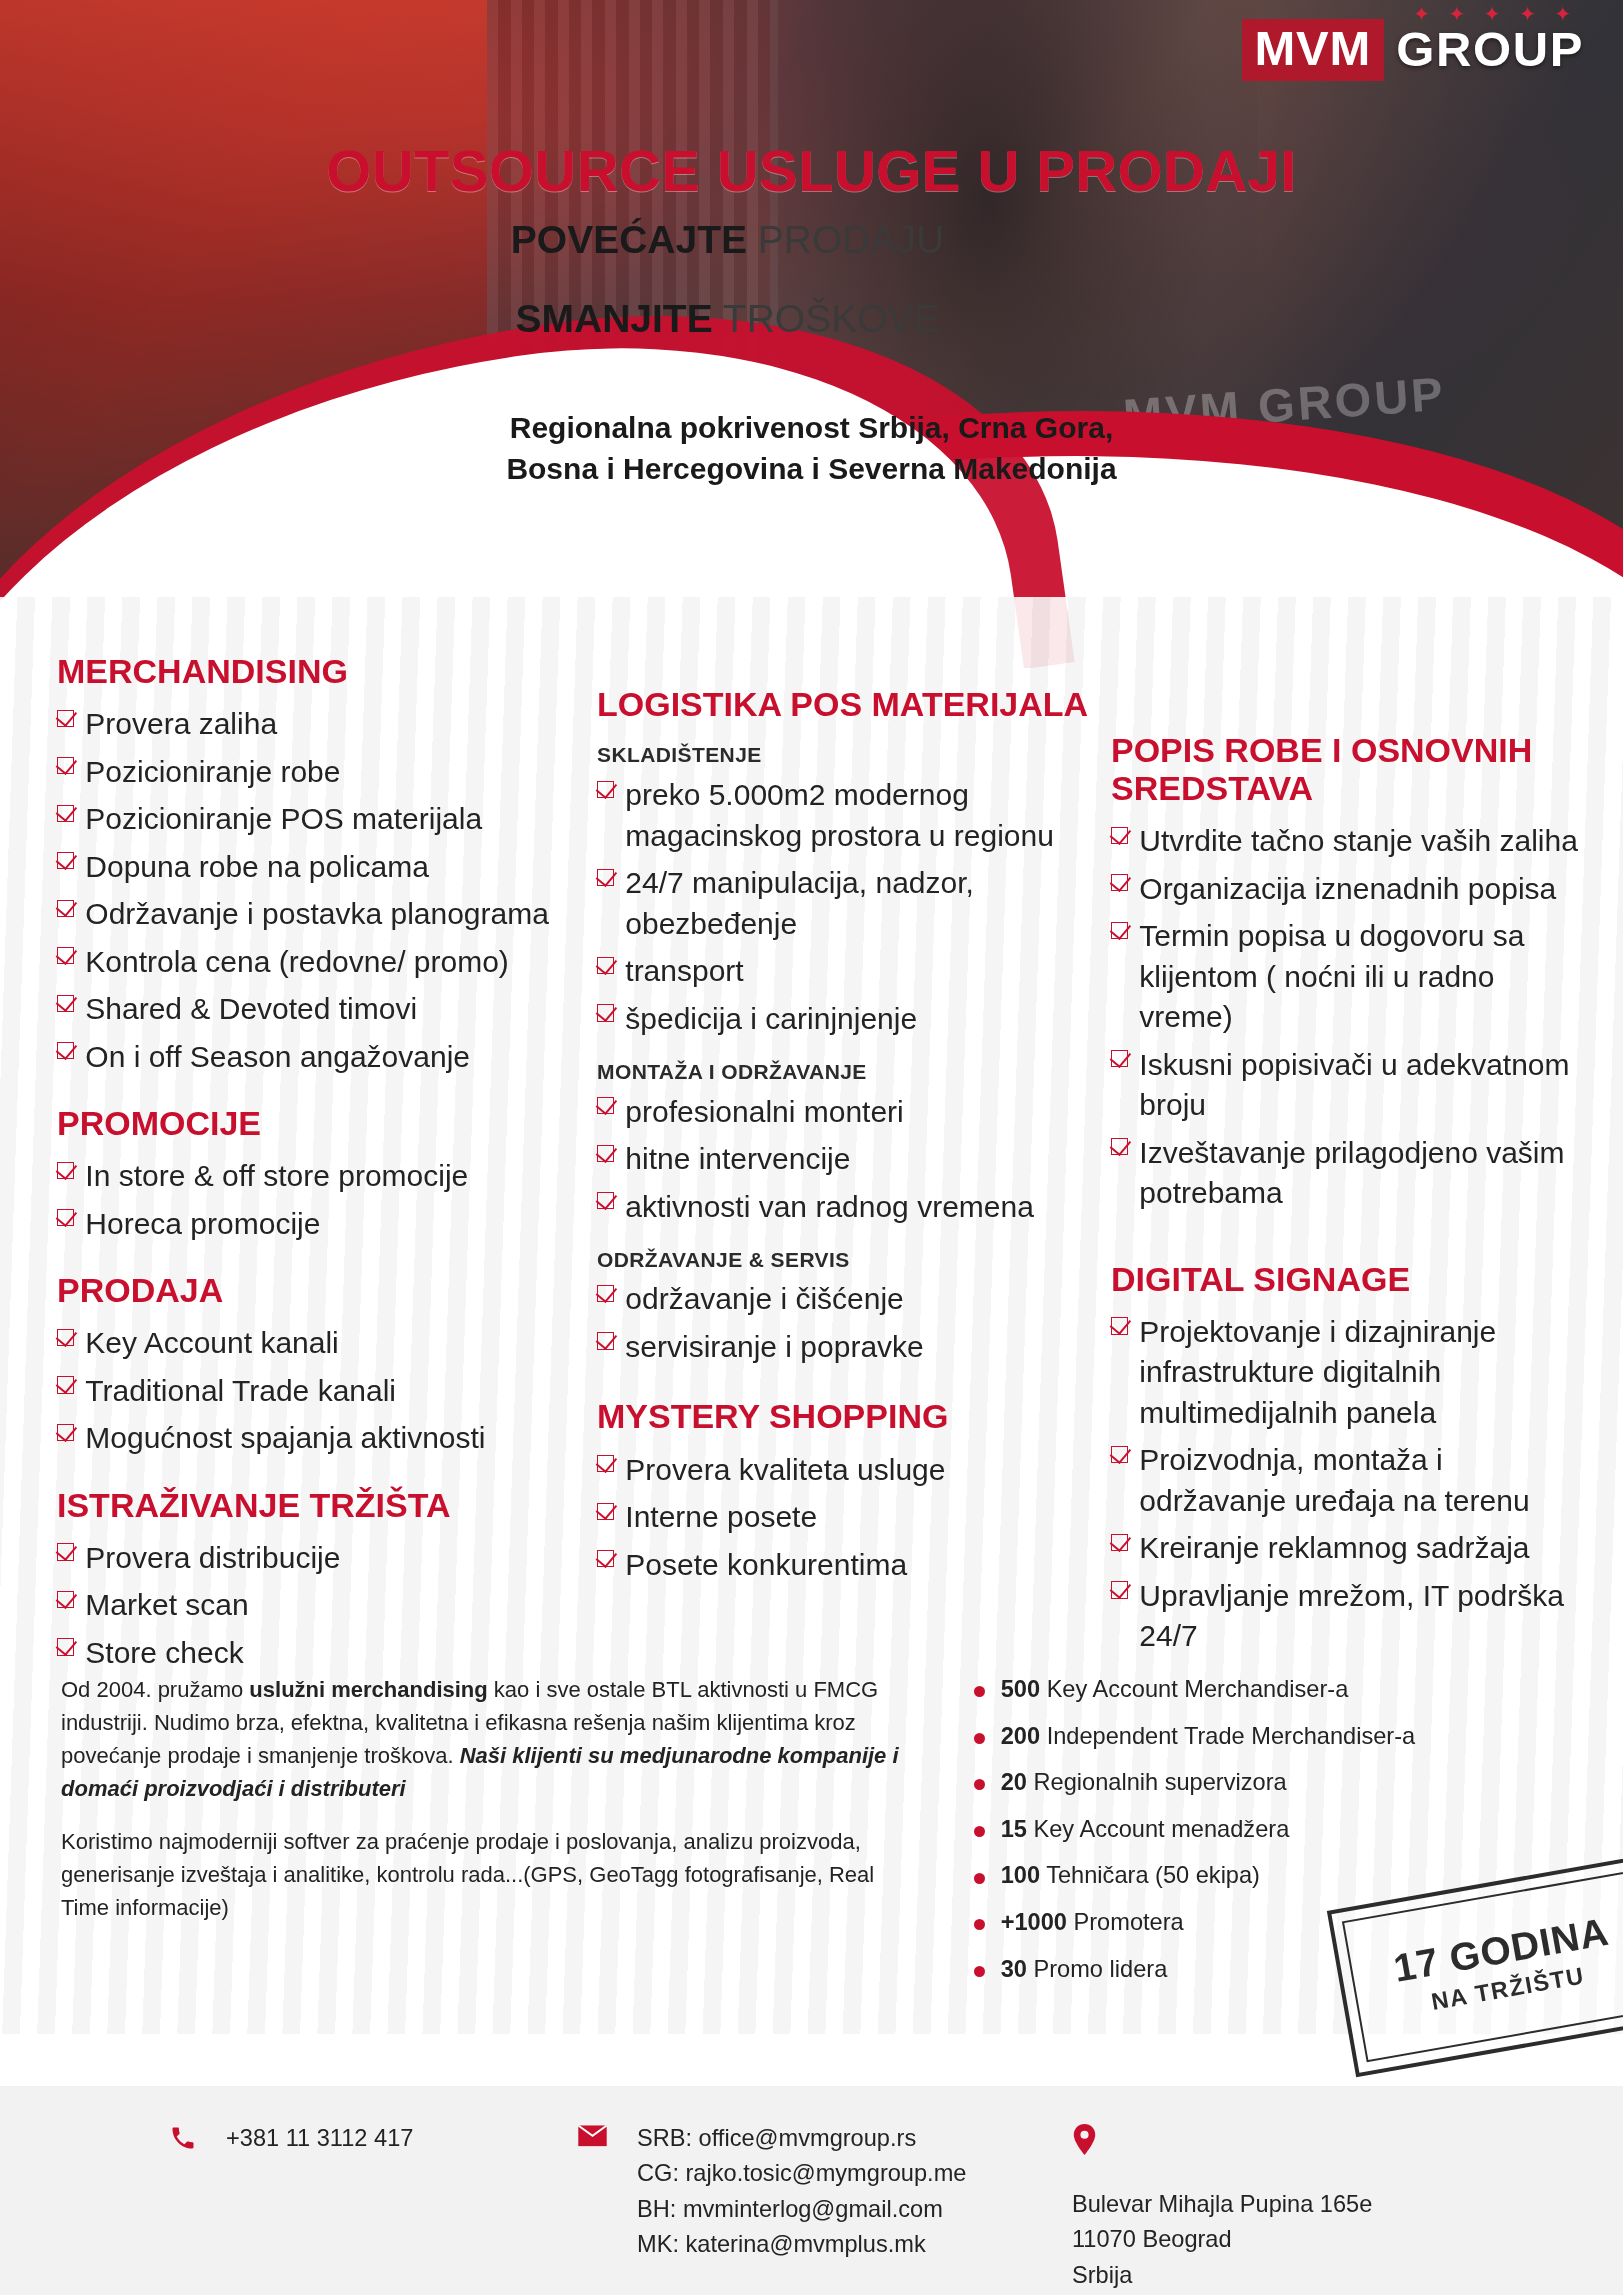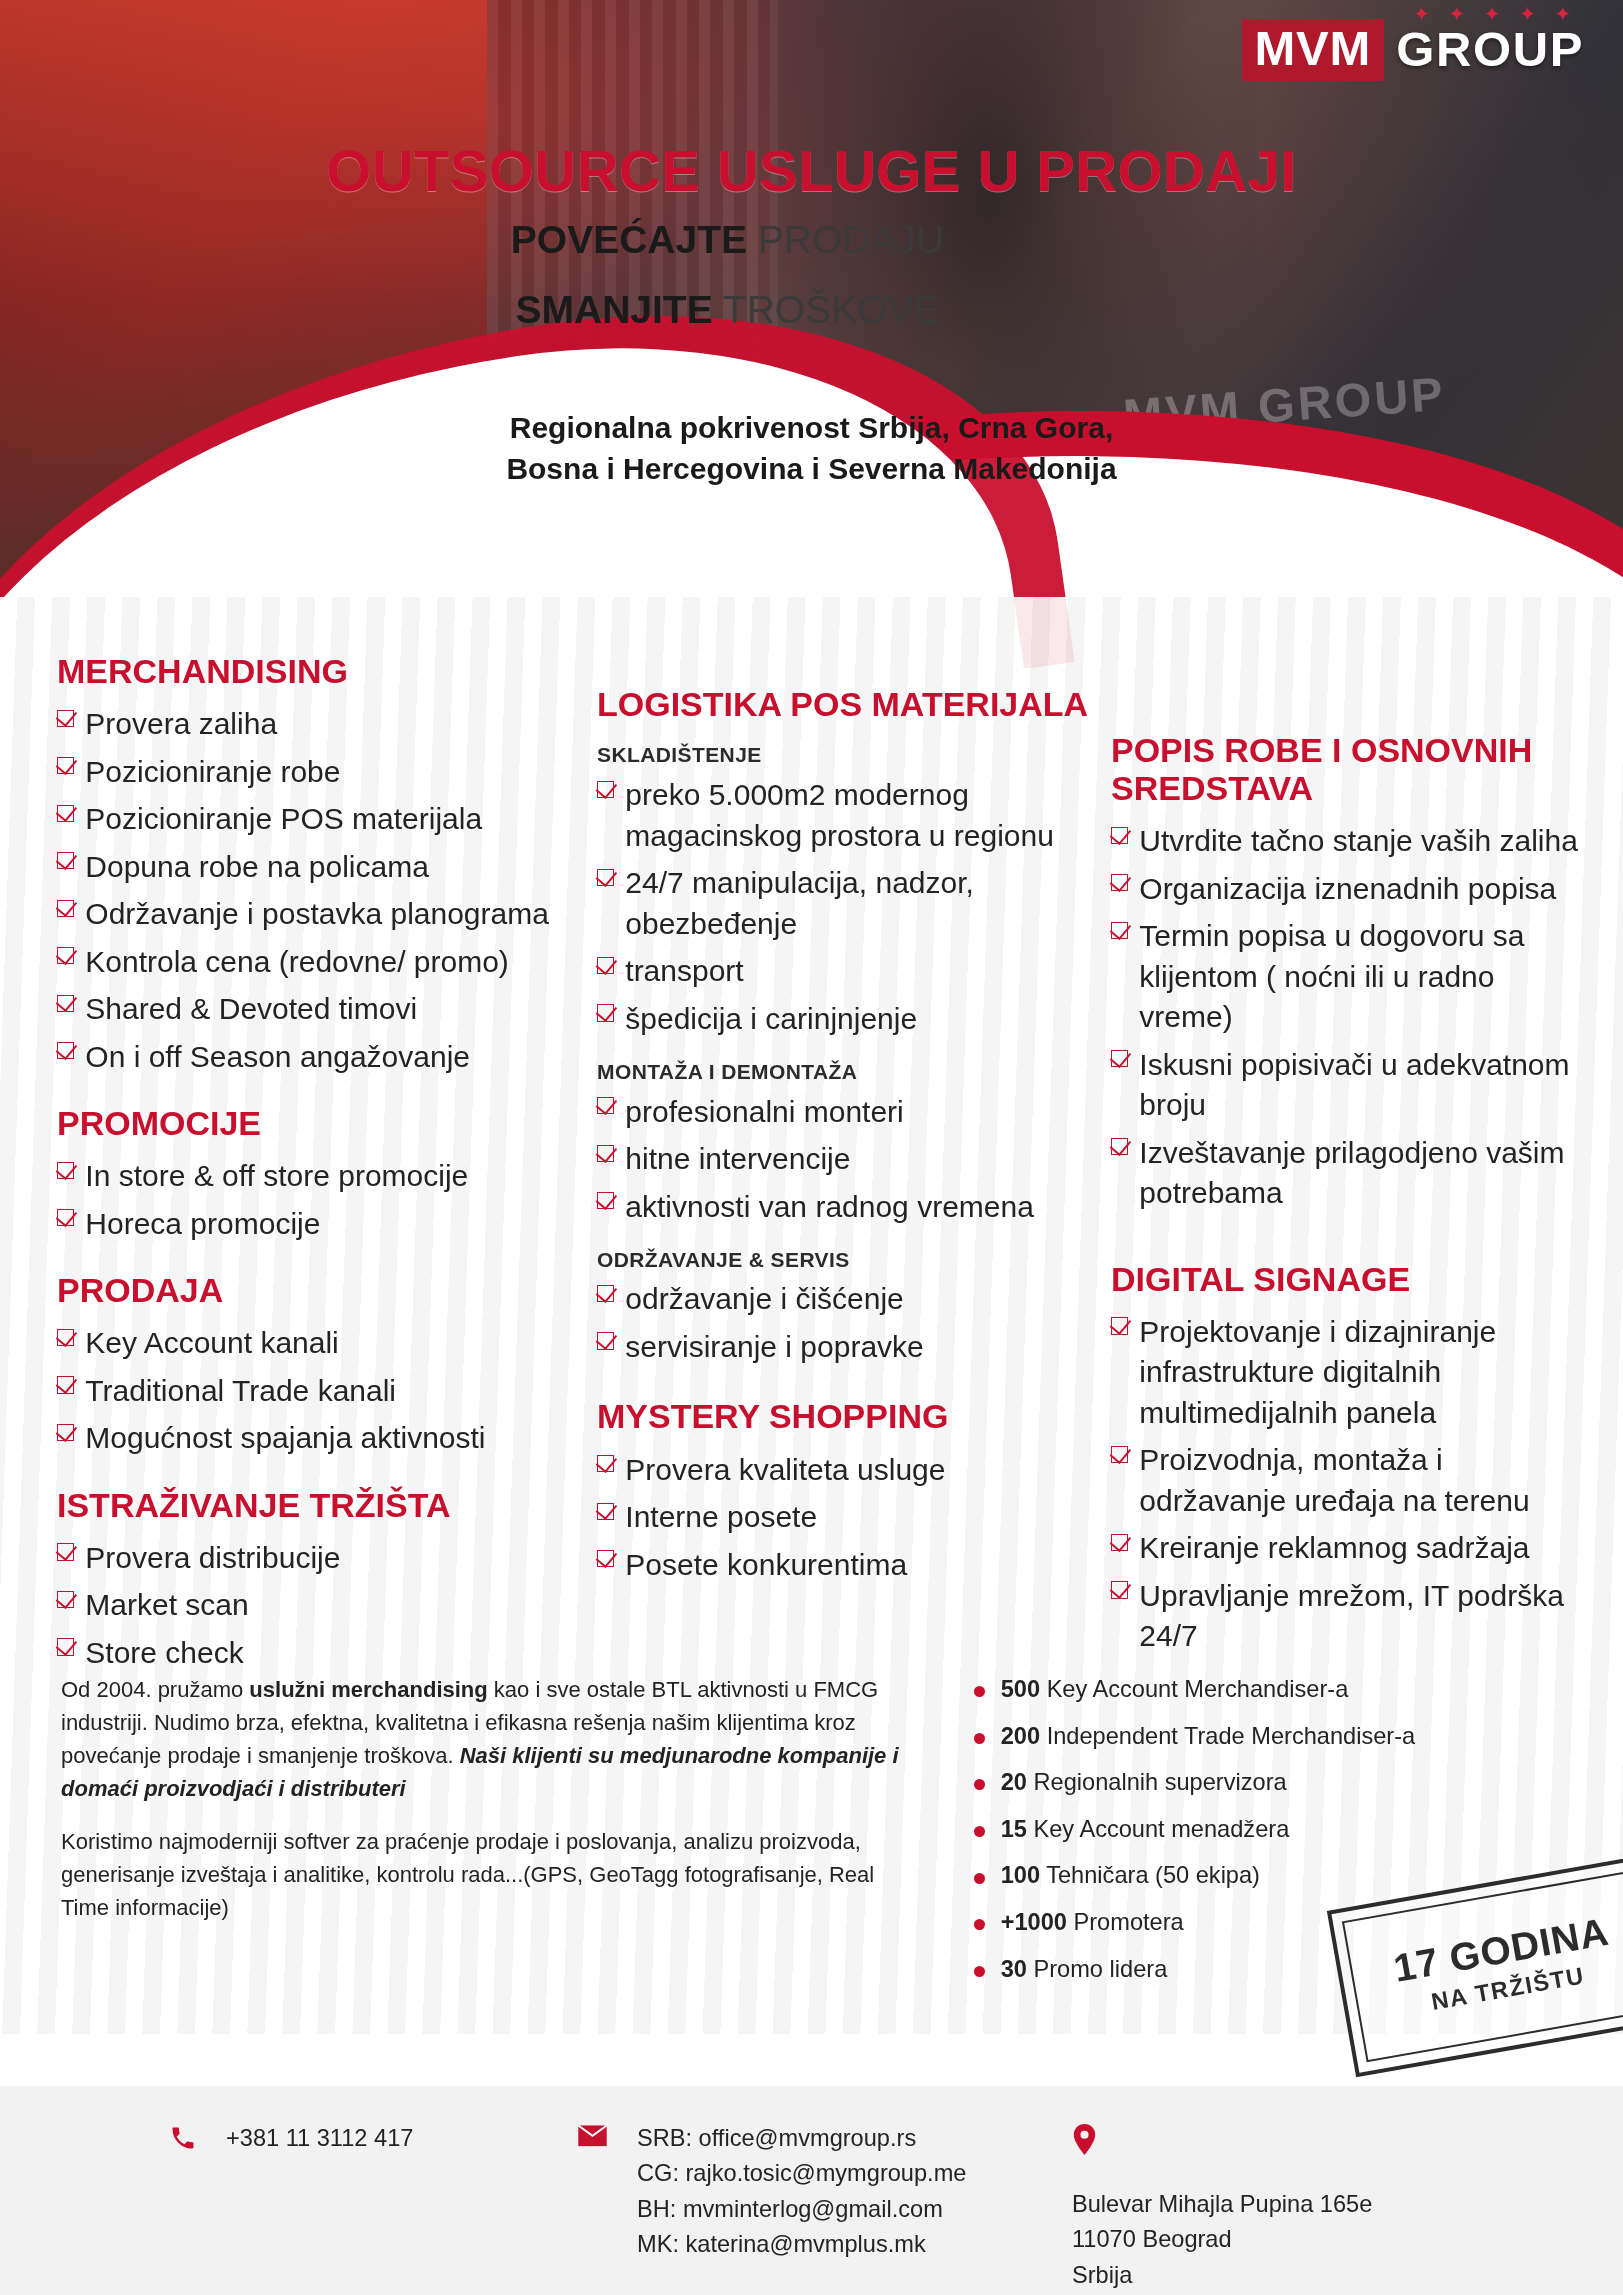--- a/index.html
+++ b/index.html
@@ -149,21 +149,21 @@
   }
   .hero-sub1, .hero-sub2 {
     position: absolute;
     left: 0; width: 1455px;
     text-align: center;
     font-size: 39px;
     color: #3a3a3a;
     z-index: 11;
   }
   .hero-sub1 { top: 218px; }
-  .hero-sub2 { top: 288px; }
+  .hero-sub2 { top: 297px; }
   .hero-sub1 b, .hero-sub2 b { color: #1a1a1a; font-weight: bold; }
 
   .hero-region {
     position: absolute;
     left: 0; width: 1623px;
     text-align: center;
     top: 408px;
     font-size: 30px;
     font-weight: bold;
     color: #1a1a1a;
@@ -469,21 +469,21 @@
           <li>
               <span class="chk"></span>
               <span>transport</span>
             </li>
           <li>
               <span class="chk"></span>
               <span>špedicija i carinjnjenje</span>
             </li>
         </ul>
 
-        <h3 class="subsect">MONTAŽA I DEMONTAŽA</h3>
+        <h3 class="subsect">MONTAŽA I ODRŽAVANJE</h3>
         <ul class="items">
           <li>
               <span class="chk"></span>
               <span>profesionalni monteri</span>
             </li>
           <li>
               <span class="chk"></span>
               <span>hitne intervencije</span>
             </li>
           <li>

